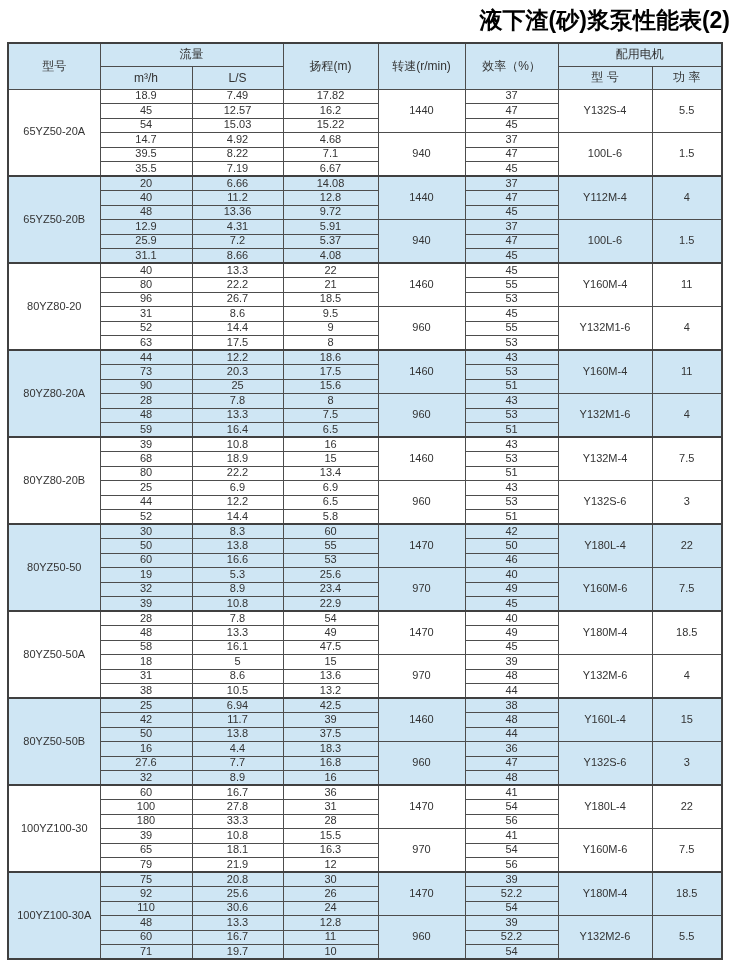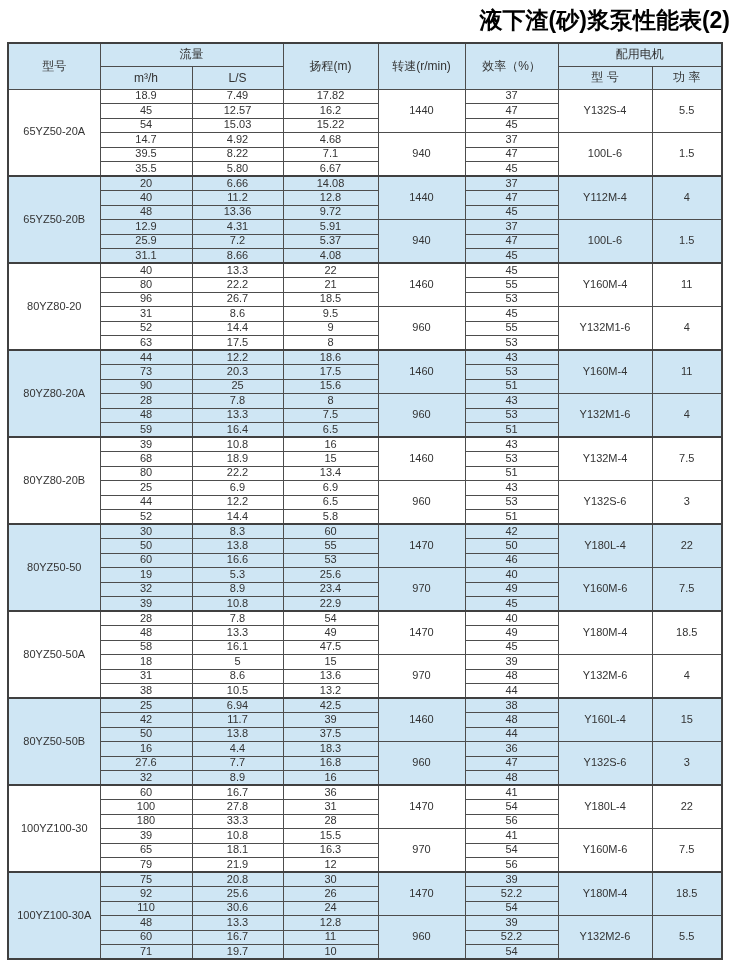--- a/index.html
+++ b/index.html
@@ -117,21 +117,21 @@
         <td rowspan="3" class="gb">1.5</td>
       </tr>
       <tr class="plain">
         <td>39.5</td>
         <td>8.22</td>
         <td>7.1</td>
         <td>47</td>
       </tr>
       <tr class="plain group-end">
         <td>35.5</td>
-        <td>5.80</td>
+        <td>7.19</td>
         <td>6.67</td>
         <td>45</td>
       </tr>
       <tr class="shaded">
         <td rowspan="6" class="model-col gb">65YZ50-20B</td>
         <td>20</td>
         <td>6.66</td>
         <td>14.08</td>
         <td rowspan="3">1440</td>
         <td>37</td>

